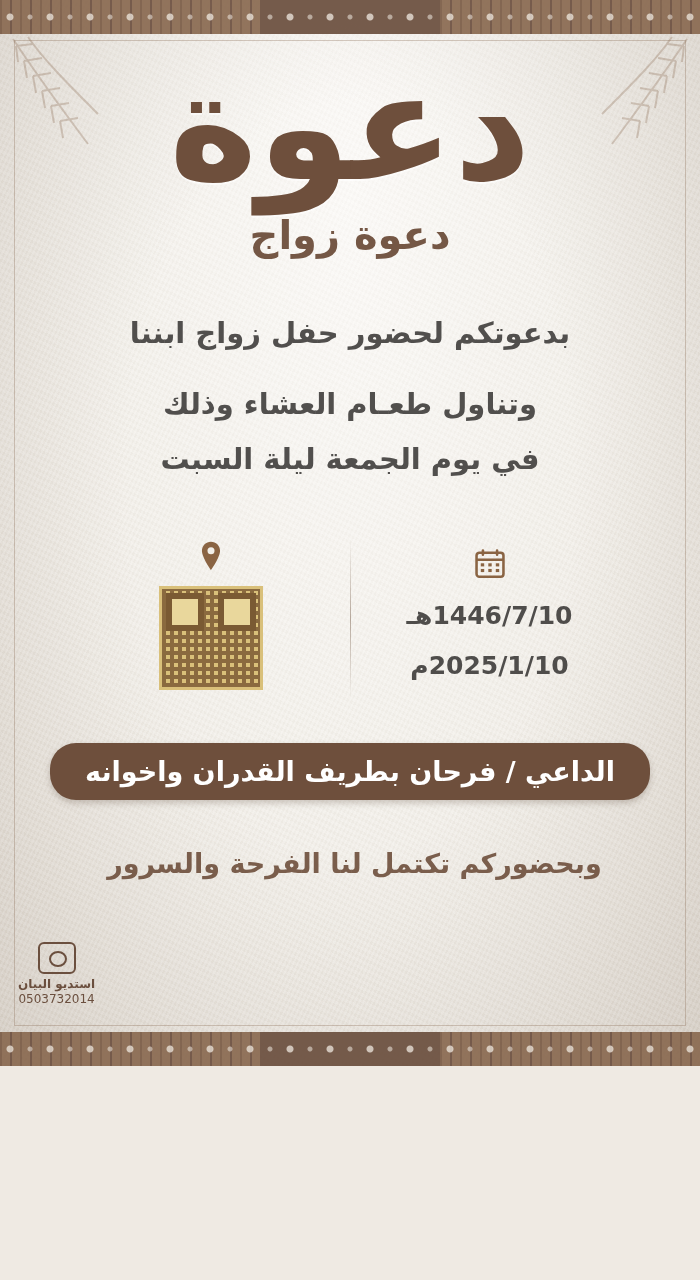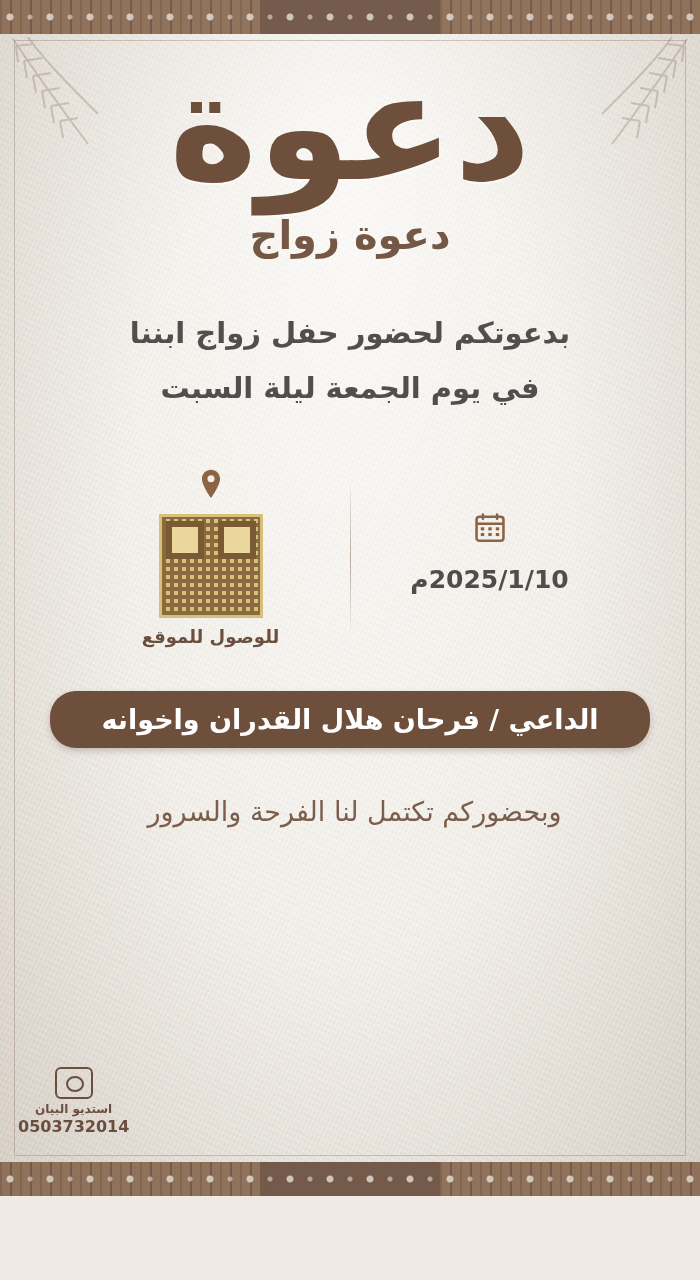--- a/index.html
+++ b/index.html
@@ -4,21 +4,21 @@
 <style>
   html,body{margin:0;padding:0;}
   body{
     width:700px;height:1280px;
     font-family:"DejaVu Sans","Liberation Sans",sans-serif;
     background:#efeae3;
     overflow:hidden;
   }
   .card{
     position:relative;
-    width:700px;height:1196px;
+    width:700px;height:1066px;
     background:
       radial-gradient(ellipse at 50% 18%, #fbf9f6 0%, #f2efe9 45%, #e6e0d7 100%);
     overflow:hidden;
   }
   
   .texture{
     position:absolute;inset:0;
     background-image:
       repeating-linear-gradient(115deg, rgba(255,255,255,.35) 0 2px, rgba(0,0,0,.012) 2px 4px),
       repeating-linear-gradient(25deg, rgba(255,255,255,.25) 0 3px, rgba(0,0,0,.01) 3px 6px);
@@ -111,36 +111,36 @@
   .date-line{font-size:25px;color:#4f4d4b;font-weight:600;letter-spacing:2px;line-height:2;}
   .date-mid{letter-spacing:7px;}
 
   .host-bar{
     margin:44px auto 0;width:600px;padding:13px 0;
     background:#6e4f3c;color:#fff;border-radius:26px;
     font-size:27px;font-weight:800;letter-spacing:.5px;
     box-shadow:0 3px 6px rgba(80,60,45,.25);
   }
   .blessing{
-    margin-top:48px;font-size:27px;color:#6e4f3c;font-weight:400;opacity:.9;
+    margin-top:48px;font-size:27px;color:#6e4f3c;font-weight:700;opacity:.9;
     letter-spacing:-1px;
     padding-left:9px;
   }
 
   .studio{
     position:absolute;left:18px;bottom:60px;text-align:center;color:#6b4f3e;
   }
   .studio .sbox{
     width:34px;height:28px;border:2px solid #6b4f3e;border-radius:6px;margin:0 auto 3px;position:relative;
   }
   .studio .sbox:after{
     content:"";position:absolute;left:9px;top:7px;width:14px;height:12px;border:2px solid #6b4f3e;border-radius:50%;
   }
   .studio .sname{font-size:12px;font-weight:700;}
-  .studio .sphone{font-size:16px;font-weight:700;margin-top:1px;}
+  .studio .sphone{font-size:12px;font-weight:400;margin-top:1px;}
 </style>
 </head>
 <body>
 
 <div class="card">
   <div class="texture"></div>
   <div class="vign"></div>
 
   <div class="border-top">
       <div class="midband"></div>
@@ -168,54 +168,55 @@
   </svg>
 
   <div class="content">
     <div class="logo-wrap">
       <div class="logo">دعوة</div>
       <div class="logo-sub">دعوة زواج</div>
     </div>
 
     <div class="lines">
       <div class="l2">بدعوتكم لحضور حفل زواج ابننا</div>
+      <div class="l4 tail">وتناول طعـام العشاء وذلك</div>
       <div class="l5">في يوم الجمعة ليلة السبت</div>
     </div>
 
     <div class="details">
       <div class="col">
         <svg class="ic" width="34" height="34" viewBox="0 0 24 24">
           <rect x="2.5" y="4" width="19" height="17" rx="2" fill="none" stroke="#8a6443" stroke-width="1.8"></rect>
           <path d="M2.5 9h19" stroke="#8a6443" stroke-width="1.8"></path>
           <path d="M7 2.5v3M17 2.5v3" stroke="#8a6443" stroke-width="1.8" stroke-linecap="round"></path>
           <g fill="#8a6443">
             <rect x="5.5" y="11.5" width="2.4" height="2.2"></rect>
               <rect x="10.8" y="11.5" width="2.4" height="2.2"></rect>
             <rect x="16.1" y="11.5" width="2.4" height="2.2"></rect>
               <rect x="5.5" y="15.5" width="2.4" height="2.2"></rect>
             <rect x="10.8" y="15.5" width="2.4" height="2.2"></rect>
               <rect x="16.1" y="15.5" width="2.4" height="2.2"></rect>
           </g>
         </svg>
+        <div class="date-line">1446/7/10هـ</div>
         <div class="date-line">2025/1/10م</div>
       </div>
 
       <div class="divider"></div>
 
       <div class="col">
         <svg class="ic" width="30" height="34" viewBox="0 0 24 30">
           <path d="M12 1.5c-4.4 0-8 3.5-8 7.9 0 5.9 8 17.1 8 17.1s8-11.2 8-17.1c0-4.4-3.6-7.9-8-7.9z" fill="#8a6443"></path>
           <circle cx="12" cy="9.4" r="3.1" fill="#f2efe9"></circle>
         </svg>
         <div class="qr"></div>
-        <div class="qr-note">للوصول للموقع</div>
       </div>
     </div>
 
-    <div class="host-bar">الداعي / فرحان هلال القدران واخوانه</div>
+    <div class="host-bar">الداعي / فرحان بطريف القدران واخوانه</div>
     <div class="blessing">وبحضوركم تكتمل لنا الفرحة والسرور</div>
   </div>
 
   <div class="studio">
     <div class="sbox"></div>
     <div class="sname">استديو البيان</div>
     <div class="sphone">0503732014</div>
   </div>
 </div>
 

